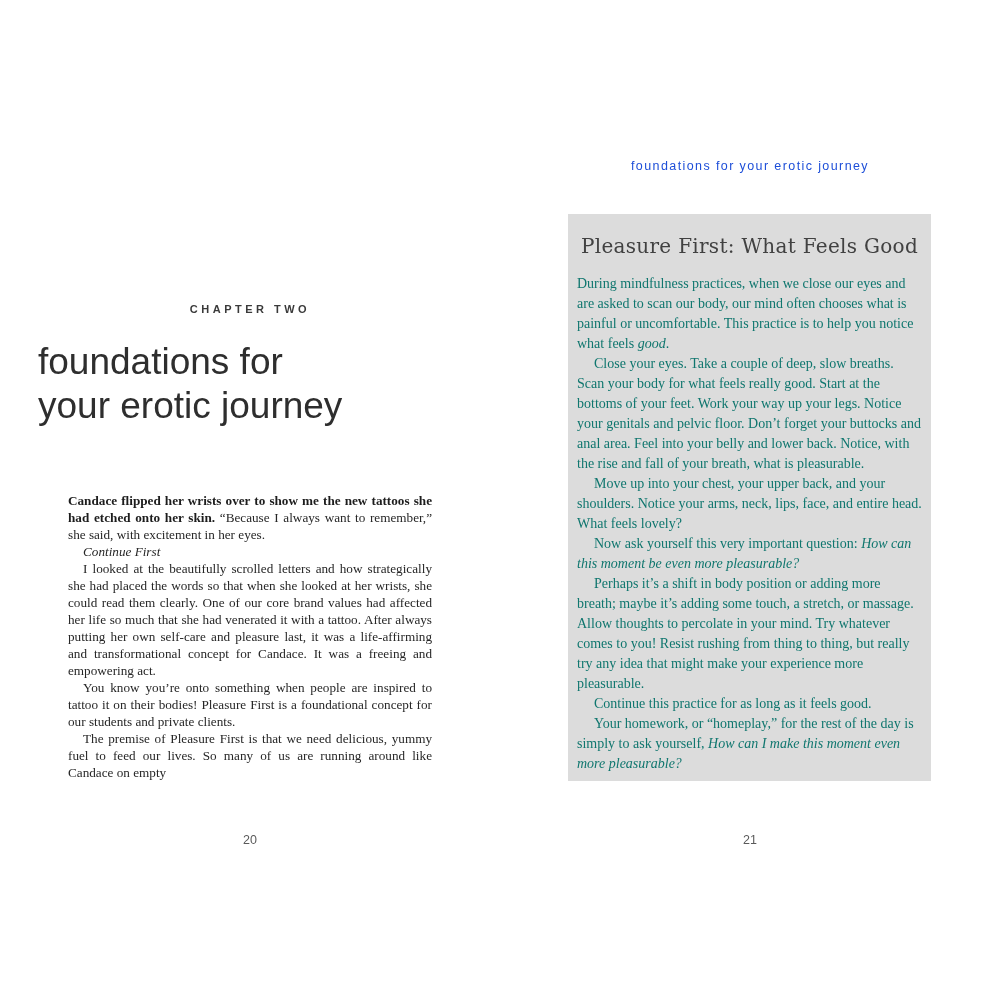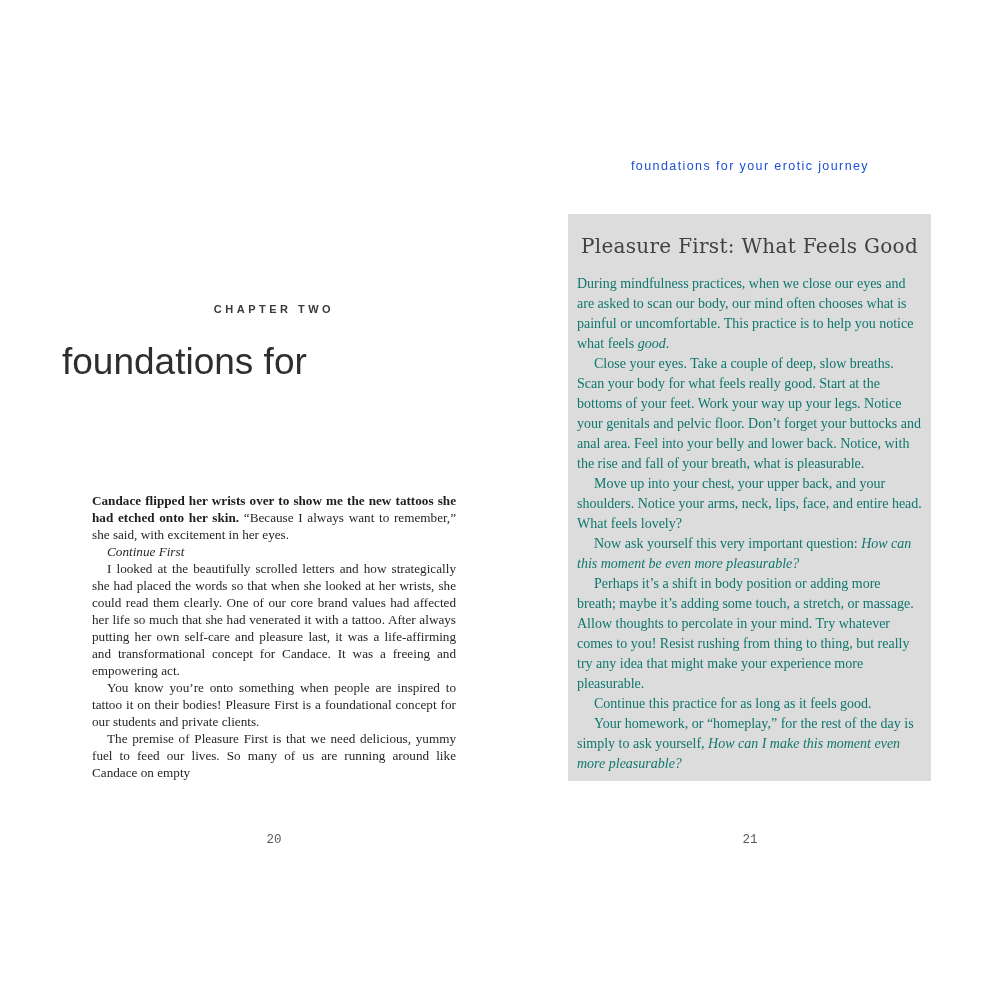--- a/index.html
+++ b/index.html
@@ -1,21 +1,21 @@
 <!DOCTYPE html>
 <html><head>
 <meta charset="utf-8">
 <style>
   * { margin: 0; padding: 0; box-sizing: border-box; }
   html, body { width: 1000px; height: 1000px; background: #ffffff; overflow: hidden; }
   body { font-family: "Liberation Serif", serif; position: relative; }
 
   
   .left-page {
-    position: absolute; left: 68px; top: 0; width: 364px; height: 1000px; margin-left: 24px;
+    position: absolute; left: 68px; top: 0; width: 364px; height: 1000px;
   }
   .chapter-label {
     position: absolute; top: 303px; left: 0; width: 100%;
     text-align: center;
     font-family: "Liberation Sans", sans-serif;
     font-size: 11px; font-weight: bold; letter-spacing: 3.5px;
     color: #3a3a3a;
   }
   .chapter-title {
     position: absolute; top: 340px; left: -30px; width: 424px;
@@ -68,31 +68,32 @@
     text-align: left;
   }
   .callout-body p { margin: 0; }
   .callout-body p.indent { text-indent: 17px; }
   .callout-body .italic { font-style: italic; }
 
   
   .page-number {
     position: absolute; top: 833px; left: 0; width: 100%;
     text-align: center;
-    font-family: Liberation Mono, monospace;
+    font-family: Liberation Sans, sans-serif;
     font-size: 12.5px; color: #5a5a5a;
   }
 </style>
 </head>
 <body>
 
 <div class="left-page">
   <div class="chapter-label">CHAPTER TWO</div>
   <div class="chapter-title">
     <div>foundations for</div>
+    <div>your erotic journey</div>
   </div>
   <div class="left-body">
     <p><strong>Candace flipped her wrists over to show me the new tattoos she had etched onto her skin.</strong><span> “Because I always want to remember,” she said, with excitement in her eyes.</span></p>
     <p class="indent"><span class="italic">Continue First</span></p>
     <p class="indent">I looked at the beautifully scrolled letters and how strategically she had placed the words so that when she looked at her wrists, she could read them clearly. One of our core brand values had affected her life so much that she had venerated it with a tattoo. After always putting her own self-care and pleasure last, it was a life-affirming and transformational concept for Candace. It was a freeing and empowering act.</p>
     <p class="indent">You know you’re onto something when people are inspired to tattoo it on their bodies! Pleasure First is a foundational concept for our students and private clients.</p>
     <p class="indent">The premise of Pleasure First is that we need delicious, yummy fuel to feed our lives. So many of us are running around like Candace on empty</p>
   </div>
   <div class="page-number">20</div>
 </div>

